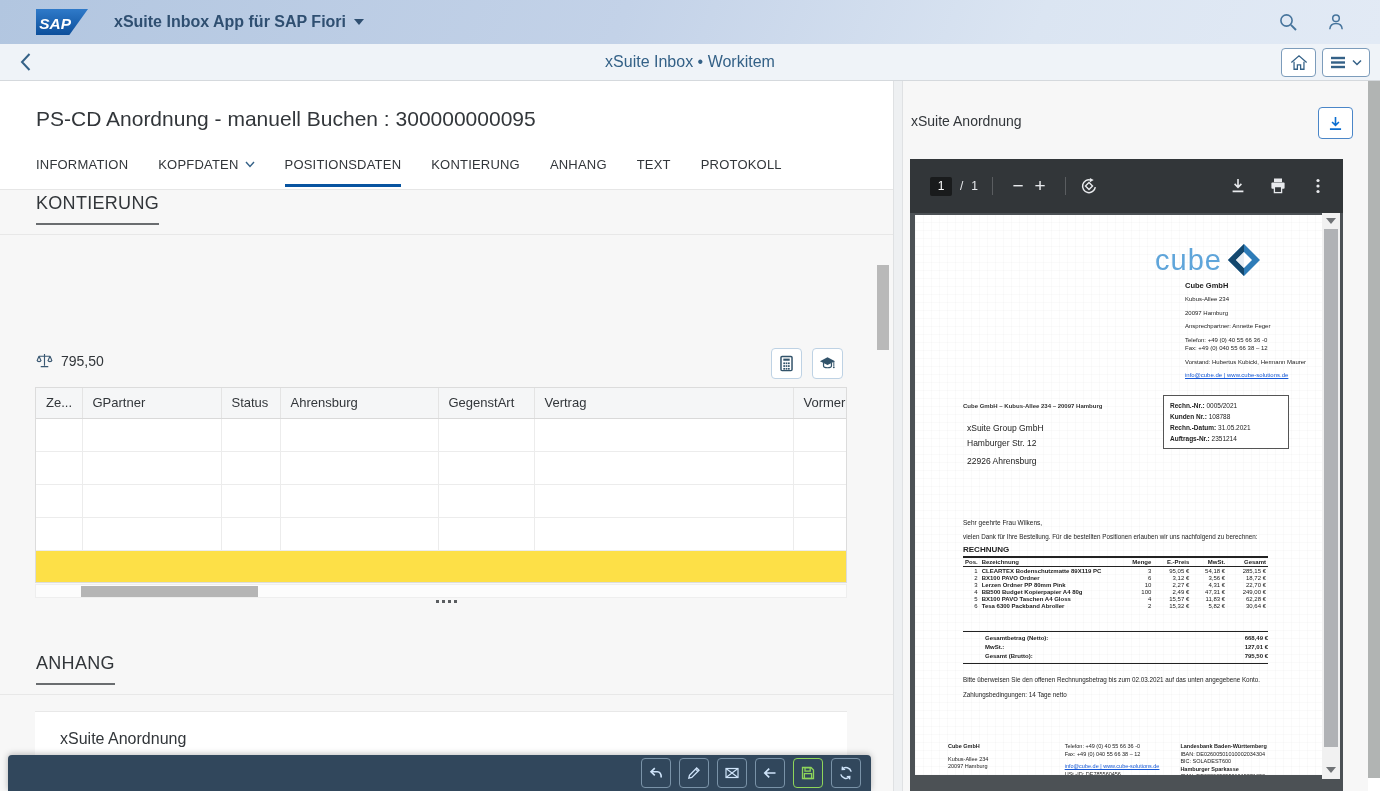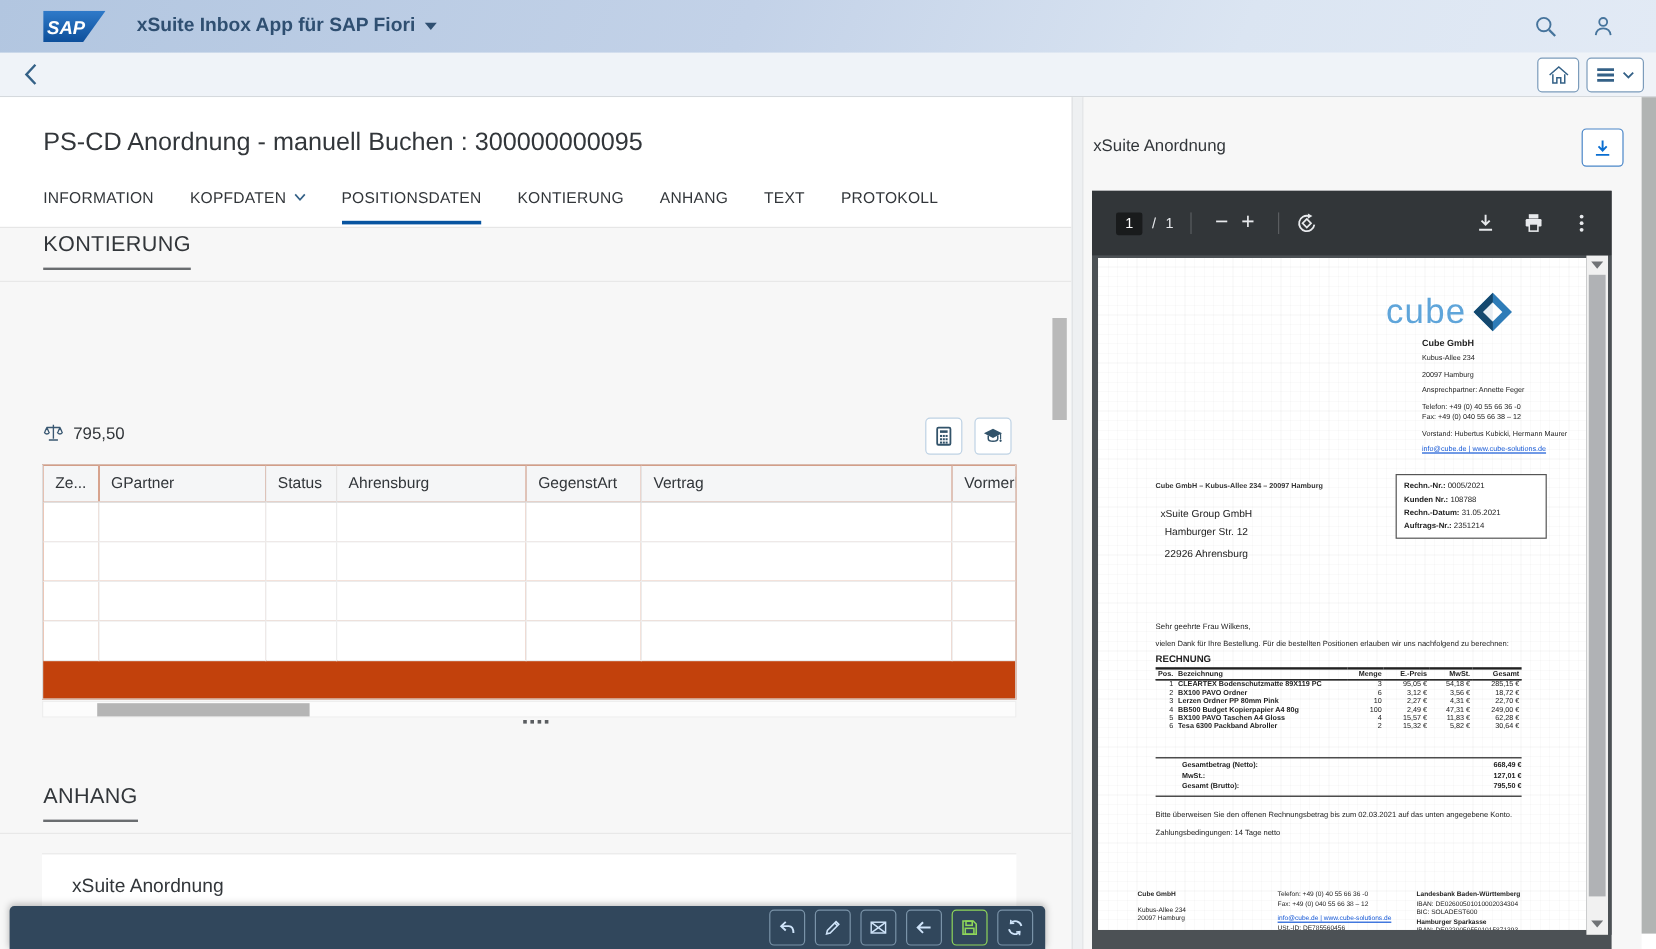--- a/index.html
+++ b/index.html
@@ -46,21 +46,21 @@
 
   .tbl-toolbar { position:absolute; left:0; top:158px; width:893px; height:34px; }
   .balance { position:absolute; left:36px; top:4px; display:flex; align-items:center; gap:8px; color:#32363a; font-size:14px; }
   .balance svg { width:17px; height:17px; color:#3a5872; }
   .tool-btns { position:absolute; right:50px; top:0; display:flex; gap:10px; }
   .tool-btn { width:31px; height:31px; background:#fff; border:1px solid #bed2e4; border-radius:4px;
     display:flex; align-items:center; justify-content:center; color:#32536a; cursor:pointer; }
   .tool-btn svg { width:17px; height:17px; }
 
   .grid-wrap { position:absolute; left:35px; top:197px; width:812px; height:196px; overflow:hidden;
-    border:1px solid #dcdcdc; background:#c2410c; }
+    border:1px solid #dcdcdc; background:#fde047; }
   table.grid { border-collapse:collapse; table-layout:fixed; width:877px; }
   table.grid th { background:#f5f6f7; font-weight:400; font-size:13px; color:#32363a; text-align:left;
     height:30px; padding:0 0 0 10px; border-right:1px solid #e4e4e4; border-bottom:1px solid #d9d9d9;
     white-space:nowrap; overflow:hidden; }
   table.grid td { height:33px; font-size:14px; color:#32363a; padding:0 0 0 18px;
     border-right:1px solid #ececec; border-bottom:1px solid #ececec; background:#fff; white-space:nowrap; }
   table.grid td.sel { padding:0; text-align:center; }
   .radio { display:inline-block; width:16px; height:16px; border:2px solid #aab3bb; border-radius:50%; background:#fff; vertical-align:middle; }
 
   .hscroll { position:absolute; left:35px; top:394px; width:812px; height:14px; background:#fcfcfc; border:1px solid #eee; }
@@ -122,21 +122,21 @@
 
   
   .inv-logo { position:absolute; left:240px; top:28px; display:flex; align-items:center; gap:5px; }
   .inv-logo .word { font-size:29px; font-weight:300; color:#5fa5da; letter-spacing:1px; line-height:1; }
   .inv-company { position:absolute; left:270px; top:66px; width:127px; font-size:6px; line-height:1.25; color:#222; }
   .inv-company .b { font-weight:bold; font-size:7.5px; }
   .inv-company div { margin-bottom:6px; }
   .inv-company .tight { margin-bottom:1px; }
   .inv-company .lnk { color:#1558d6; text-decoration:underline; cursor:pointer; }
   .inv-sender { position:absolute; left:48px; top:188px; font-size:6px; font-weight:bold; color:#333; }
-  .inv-rcpt { position:absolute; left:52px; top:206px; font-size:8.5px; line-height:15px; color:#222;text-align:center; }
+  .inv-rcpt { position:absolute; left:52px; top:206px; font-size:8.5px; line-height:15px; color:#222; }
   .inv-rcpt .gap { margin-top:3px; }
   .inv-meta { position:absolute; left:248px; top:180px; width:126px; border:1px solid #555; background:#fff;
     padding:4px 6px; font-size:6.5px; line-height:11px; }
   .inv-meta b { font-weight:bold; }
   .inv-title { position:absolute; left:48px; top:288px; font-size:8px; font-weight:bold;margin-top:42px; }
   .inv-sal   { position:absolute; left:48px; top:304px; font-size:6.5px; }
   .inv-intro { position:absolute; left:48px; top:318px; font-size:6.3px; width:330px; }
   .inv-items { position:absolute; left:48px; top:341px; width:305px; }
   .inv-items table { width:100%; border-collapse:collapse; font-size:6px; }
   .inv-items th { border-top:2px solid #222; border-bottom:1px solid #222; font-weight:bold; text-align:right; padding:1px 2px; }
@@ -187,20 +187,21 @@
         <circle cx="10" cy="6.3" r="3.3" stroke-width="1.5"></circle>
         <path d="M3.8 17.3 C4.2 13 7 11.6 10 11.6 C13 11.6 15.8 13 16.2 17.3" stroke-width="1.5"></path>
       </svg>
     </div>
   </header>
 
   <div class="subheader">
     <svg class="back-btn" viewBox="0 0 14 20" fill="none" stroke="currentColor">
       <path d="M10.5 2 L3 10 L10.5 18" stroke-width="2"></path>
     </svg>
+    <div class="sub-title">xSuite Inbox • Workitem</div>
     <div class="sub-right">
       <div class="sub-btn home">
         <svg width="18" height="17" viewBox="0 0 20 18" fill="none" stroke="currentColor">
           <path d="M1.5 9 L10 1.5 L18.5 9 M4.5 8.2 V16.5 H8.2 V11.6 H11.8 V16.5 H15.5 V8.2" stroke-width="1.4"></path>
         </svg>
       </div>
       <div class="sub-btn menu">
         <svg width="16" height="13" viewBox="0 0 16 13" stroke="currentColor">
           <line x1="1" y1="2" x2="15" y2="2" stroke-width="2.4"></line>
           <line x1="1" y1="6.5" x2="15" y2="6.5" stroke-width="2.4"></line>

